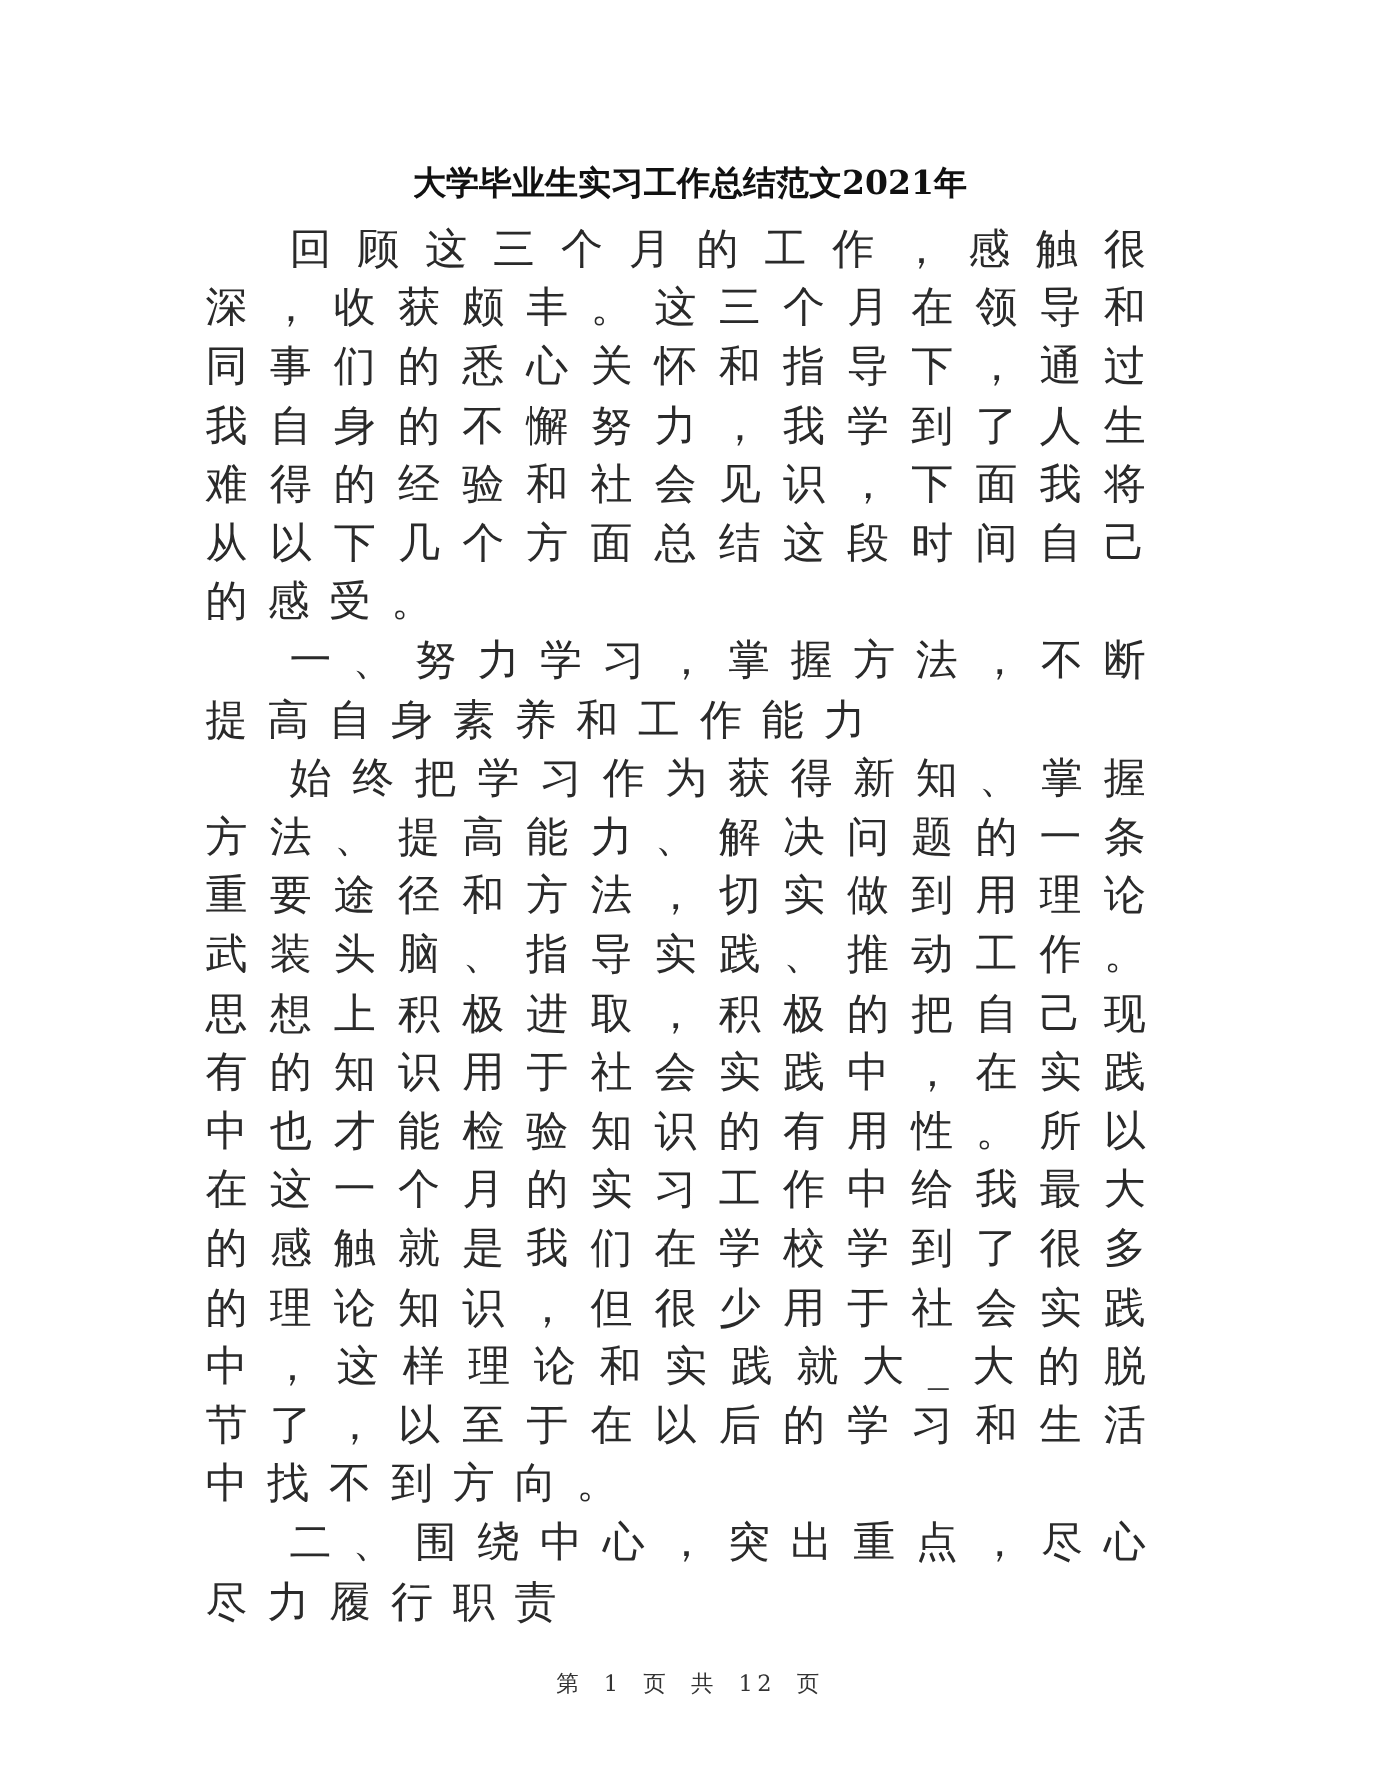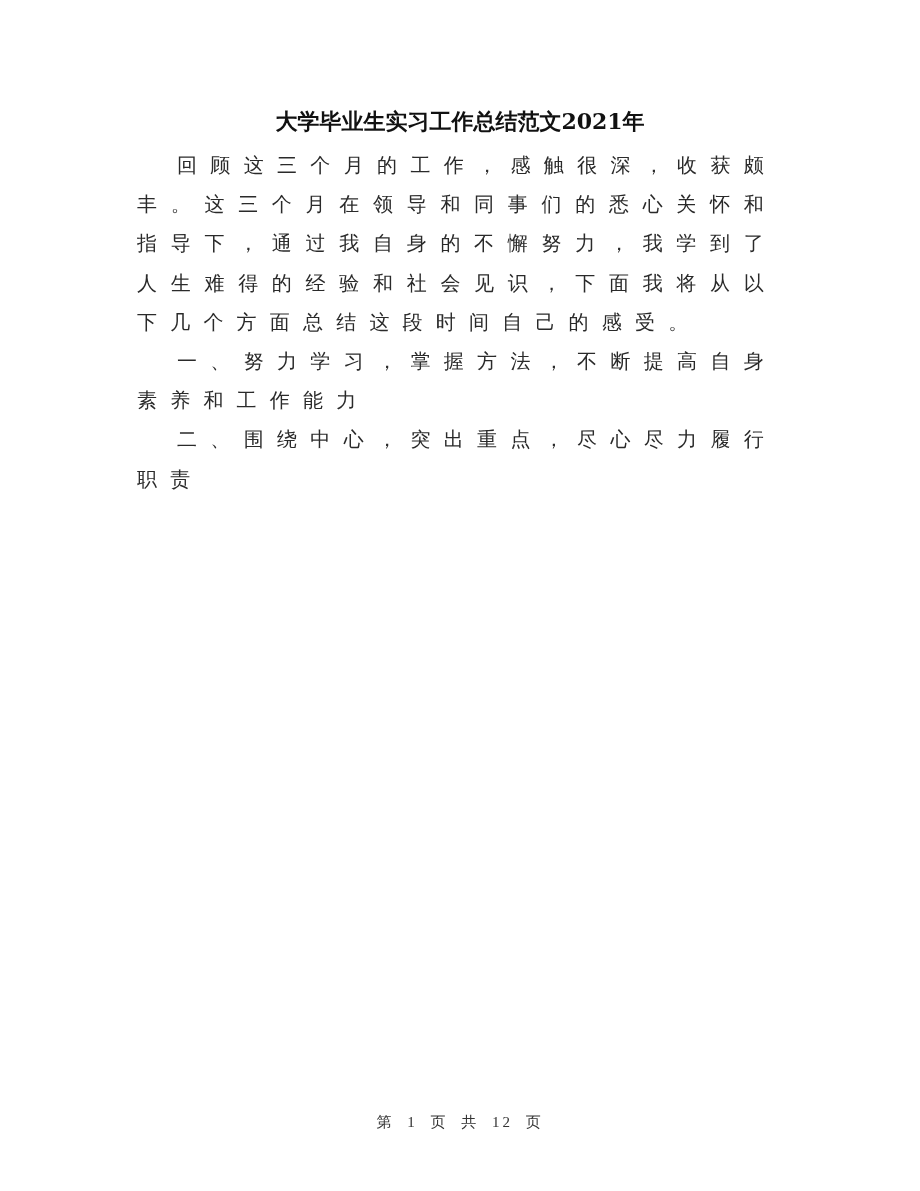--- a/index.html
+++ b/index.html
@@ -2,33 +2,34 @@
 <html><head>
 <meta charset="utf-8">
 <style>
   html, body { margin: 0; padding: 0; background: #ffffff; }
   body { width: 920px; height: 1191px; position: relative; overflow: hidden;
          font-family: "DejaVu Serif", "Liberation Serif", serif; color: #222; }
   .page { position: absolute; left: 0; top: 0; width: 920px; height: 1191px; background: #fff; }
   .title { position: absolute; left: 0; width: 920px; top: 107px; text-align: center;
            font-size: 22px; font-weight: bold; color: #111; letter-spacing: 0px; }
   .body { position: absolute; left: 137px; top: 146px; width: 640px; }
-  .para { margin: 0; font-size: 20px; line-height: 39.2px; letter-spacing: 13.2px;
+  .para { margin: 0; font-size: 28px; line-height: 39.2px; letter-spacing: 13.2px;
           text-align: justify; text-indent: 2em; word-break: break-all; color: #2a2a2a; }
   .para.heading { text-indent: 2em; }
   .footer { position: absolute; left: 0; width: 920px; top: 1113px; text-align: center;
-            font-size: 15px; color: #333; word-spacing: 6px; letter-spacing: 3px; font-family: Liberation Serif, serif; }
+            font-size: 15px; color: #333; word-spacing: 6px; letter-spacing: 3px; }
 </style>
 </head>
 <body>
 
 <div class="page">
   <div class="title">大学毕业生实习工作总结范文2021年</div>
 
   <div class="body">
     <p class="para">回顾这三个月的工作，感触很深，收获颇丰。这三个月在领导和同事们的悉心关怀和指导下，通过我自身的不懈努力，我学到了人生难得的经验和社会见识，下面我将从以下几个方面总结这段时间自己的感受。</p>
     <p class="para heading">一、努力学习，掌握方法，不断提高自身素养和工作能力</p>
+    <p class="para">始终把学习作为获得新知、掌握方法、提高能力、解决问题的一条重要途径和方法，切实做到用理论武装头脑、指导实践、推动工作。思想上积极进取，积极的把自己现有的知识用于社会实践中，在实践中也才能检验知识的有用性。所以在这一个月的实习工作中给我最大的感触就是我们在学校学到了很多的理论知识，但很少用于社会实践中，这样理论和实践就大_大的脱节了，以至于在以后的学习和生活中找不到方向。</p>
     <p class="para heading">二、围绕中心，突出重点，尽心尽力履行职责</p>
 
   </div>
 
   <div class="footer">第 1 页 共 12 页</div>
 </div>
 
 </body></html>

